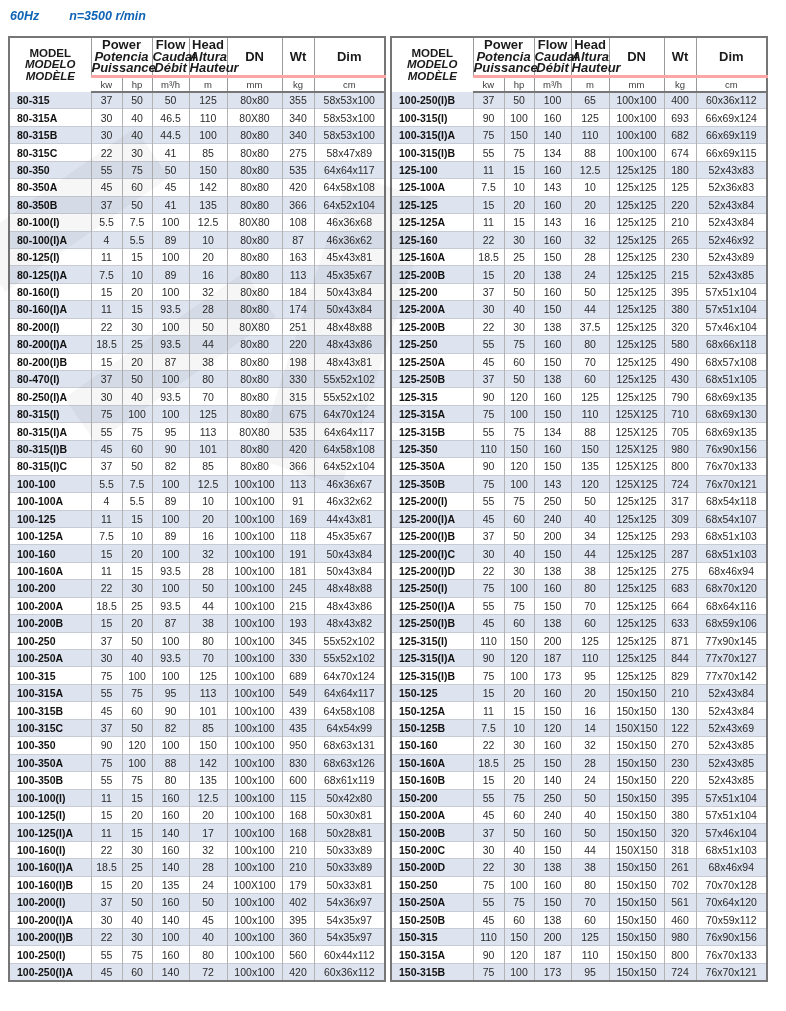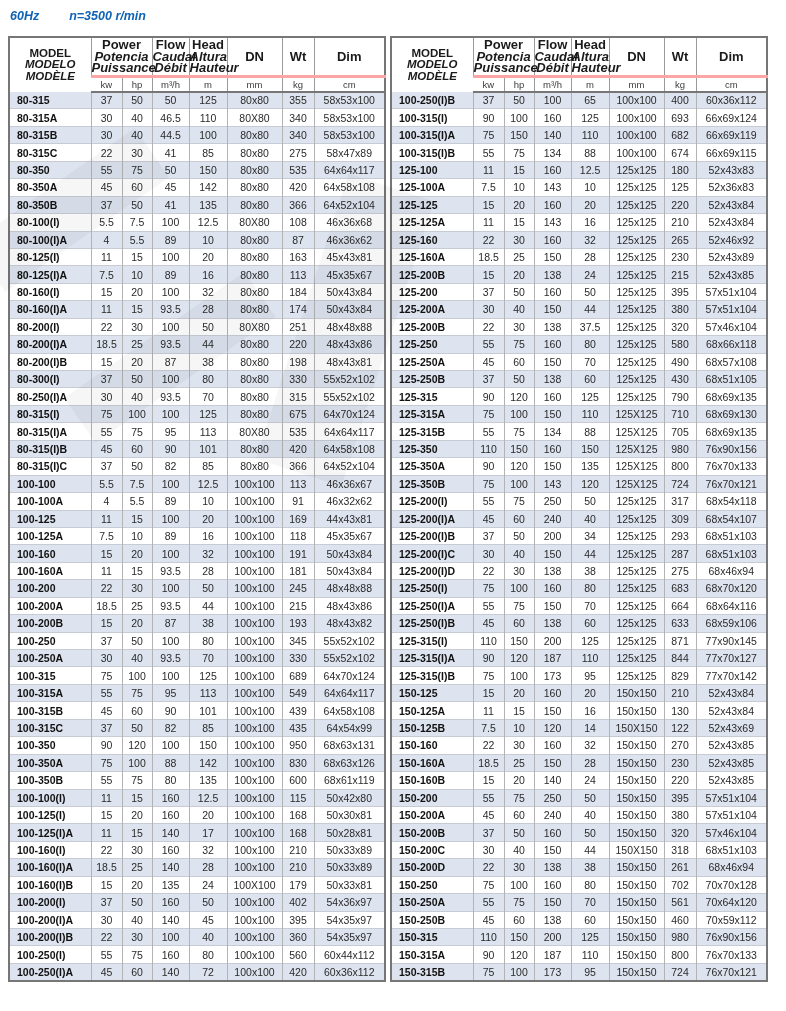--- a/index.html
+++ b/index.html
@@ -293,21 +293,21 @@
             <td>80-200(I)B</td>
             <td>15</td>
             <td>20</td>
             <td>87</td>
             <td>38</td>
             <td>80x80</td>
             <td>198</td>
             <td>48x43x81</td>
           </tr>
           <tr class="shaded">
-            <td>80-300(I)</td>
+            <td>80-470(I)</td>
             <td>37</td>
             <td>50</td>
             <td>100</td>
             <td>80</td>
             <td>80x80</td>
             <td>330</td>
             <td>55x52x102</td>
           </tr>
           <tr class="">
             <td>80-250(I)A</td>

